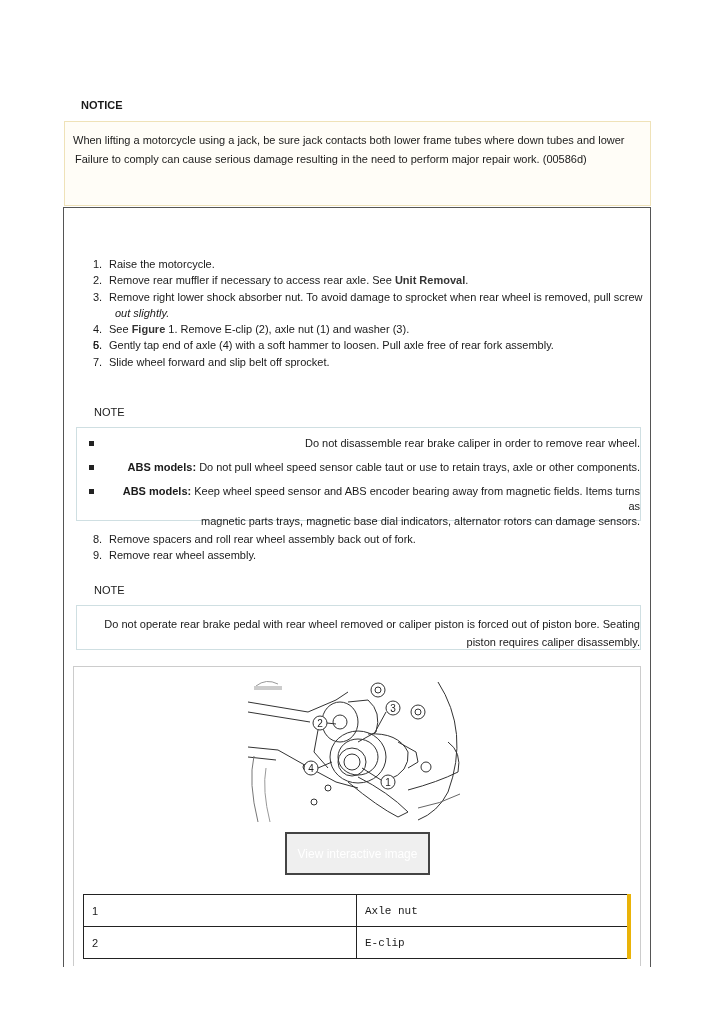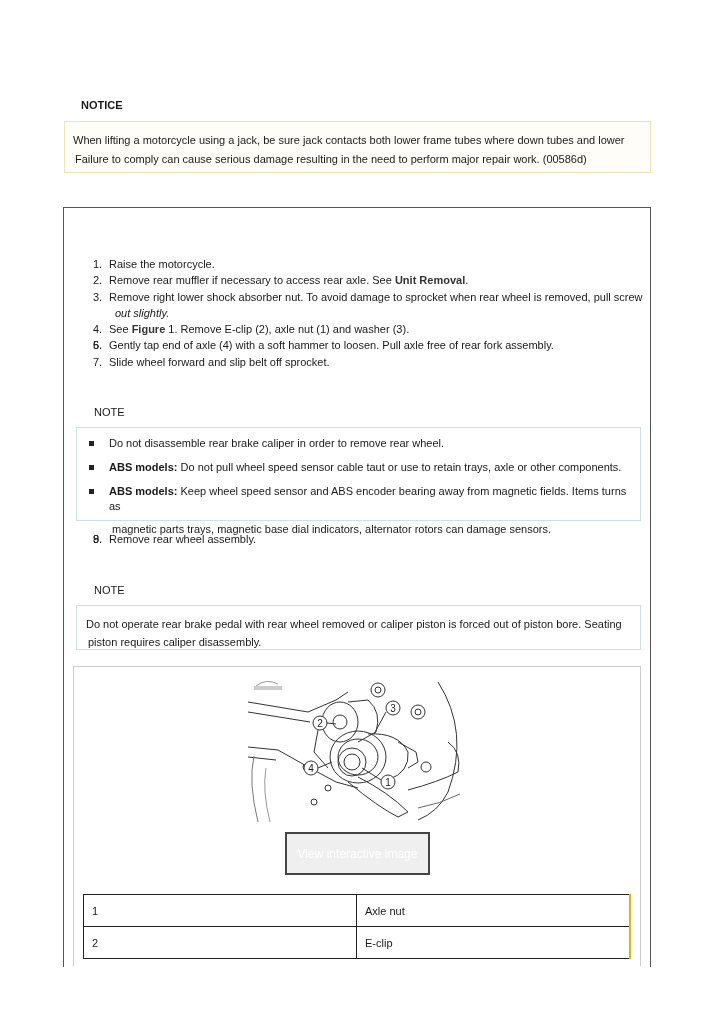--- a/index.html
+++ b/index.html
@@ -1,56 +1,56 @@
 <!DOCTYPE html>
 <html><head>
 <meta charset="utf-8">
 <style>
   * { box-sizing: border-box; margin: 0; padding: 0; }
   html, body { width: 714px; height: 1011px; background: #ffffff; overflow: hidden; }
   body { position: relative; font-family: "Liberation Sans", sans-serif; font-size: 11px; color: #1a1a1a; }
 
   .notice-heading { position: absolute; left: 81px; top: 99px; font-weight: bold; font-size: 11px; }
-  .notice-box { position: absolute; left: 64px; top: 121px; width: 587px; height: 52px;
+  .notice-box { position: absolute; left: 64px; top: 121px; width: 587px; height: 85px;
     border: 1px solid #efe2b8; background: #fffdf7; padding: 9px 8px 0 8px; line-height: 19px; }
   .notice-box p { white-space: nowrap; }
   .notice-box p.ind { padding-left: 2px; }
 
   .main-panel { position: absolute; left: 63px; top: 207px; width: 588px; height: 760px;
     border-left: 1px solid #555; border-right: 1px solid #555; border-top: 1px solid #555; }
 
   ol.steps { position: absolute; left: 93px; list-style: none; line-height: 16.3px; }
   ol.steps li { position: relative; padding-left: 16px; white-space: nowrap; }
   ol.steps li .num { position: absolute; left: 0; top: 0; }
   ol.steps li .cont { display: block; padding-left: 6px; font-style: italic; }
   .steps-a { top: 256px; }
   .steps-b { top: 531px; }
   .link { font-weight: bold; color: #333; cursor: pointer; margin-top: 8px; }
 
   .note-heading { position: absolute; left: 94px; font-weight: normal; font-size: 11px; }
-  .note-box { position: absolute; left: 76px; width: 565px; border: 1px solid #cfdfe2; background: #fff; }
+  .note-box { position: absolute; left: 76px; width: 565px; border: 1px solid #cfdfe2; background: #fff; text-align: right; }
   .note1 { top: 427px; height: 94px; padding: 8px 0 0 12px; }
   .note1 ul { list-style: none; }
   .note1 li { position: relative; padding-left: 20px; line-height: 15px; margin-bottom: 9px; }
   .note1 li .bullet { position: absolute; left: 0; top: 5px; width: 5px; height: 5px; background: #222; }
-  .note1 li .cont { display: block; padding-left: 3px; margin-top: 8px; }
+  .note1 li .cont { display: block; padding-left: 3px; }
   .note2 { top: 605px; height: 45px; padding: 9px 0 0 9px; line-height: 18px; }
   .note2 p.ind { padding-left: 2px; }
 
   .figure-panel { position: absolute; left: 73px; top: 666px; width: 568px; height: 300px;
     border-left: 1px solid #ccc; border-right: 1px solid #ccc; border-top: 1px solid #ccc; }
   .figure-img { position: absolute; left: 248px; top: 672px; width: 222px; height: 150px; }
   .view-btn { position: absolute; left: 285px; top: 832px; width: 145px; height: 43px;
     border: 2px solid #444; background: #efefef; color: #ffffff; font-size: 12px;
     display: flex; align-items: center; justify-content: center; cursor: pointer; }
 
   table.legend { position: absolute; left: 83px; top: 894px; width: 548px; border-collapse: collapse; }
   table.legend td { border: 1px solid #222; height: 32px; padding: 0 8px; font-size: 11px; vertical-align: middle; }
   table.legend td.c1 { width: 273px; }
-  table.legend td.c2 { border-right: 2px solid #eab308; }
+  table.legend td.c2 { border-right: 4px solid #eab308; font-family: Liberation Mono, monospace; }
 </style>
 </head>
 <body>
 
 <div class="notice-heading">NOTICE</div>
 <div class="notice-box">
   <p>When lifting a motorcycle using a jack, be sure jack contacts both lower frame tubes where down tubes and lower</p>
   <p class="ind">Failure to comply can cause serious damage resulting in the need to perform major repair work. (00586d)</p>
 </div>
 
@@ -102,20 +102,21 @@
       <span class="bullet"></span>
       <b>ABS models:</b><span> Keep wheel speed sensor and ABS encoder bearing away from magnetic fields. Items turns as</span>
       <span class="cont">magnetic parts trays, magnetic base dial indicators, alternator rotors can damage sensors.</span>
     </li>
   </ul>
 </div>
 
 <ol class="steps steps-b">
   <li>
     <span class="num">8.</span>
+    <span>Remove spacers and roll rear wheel assembly back out of fork.</span>
   </li>
   <li>
     <span class="num">9.</span>
     <span>Remove rear wheel assembly.</span>
   </li>
 </ol>
 
 <div class="note-heading" style="top:584px;">NOTE</div>
 <div class="note-box note2">
   <p>Do not operate rear brake pedal with rear wheel removed or caliper piston is forced out of piston bore. Seating</p>

